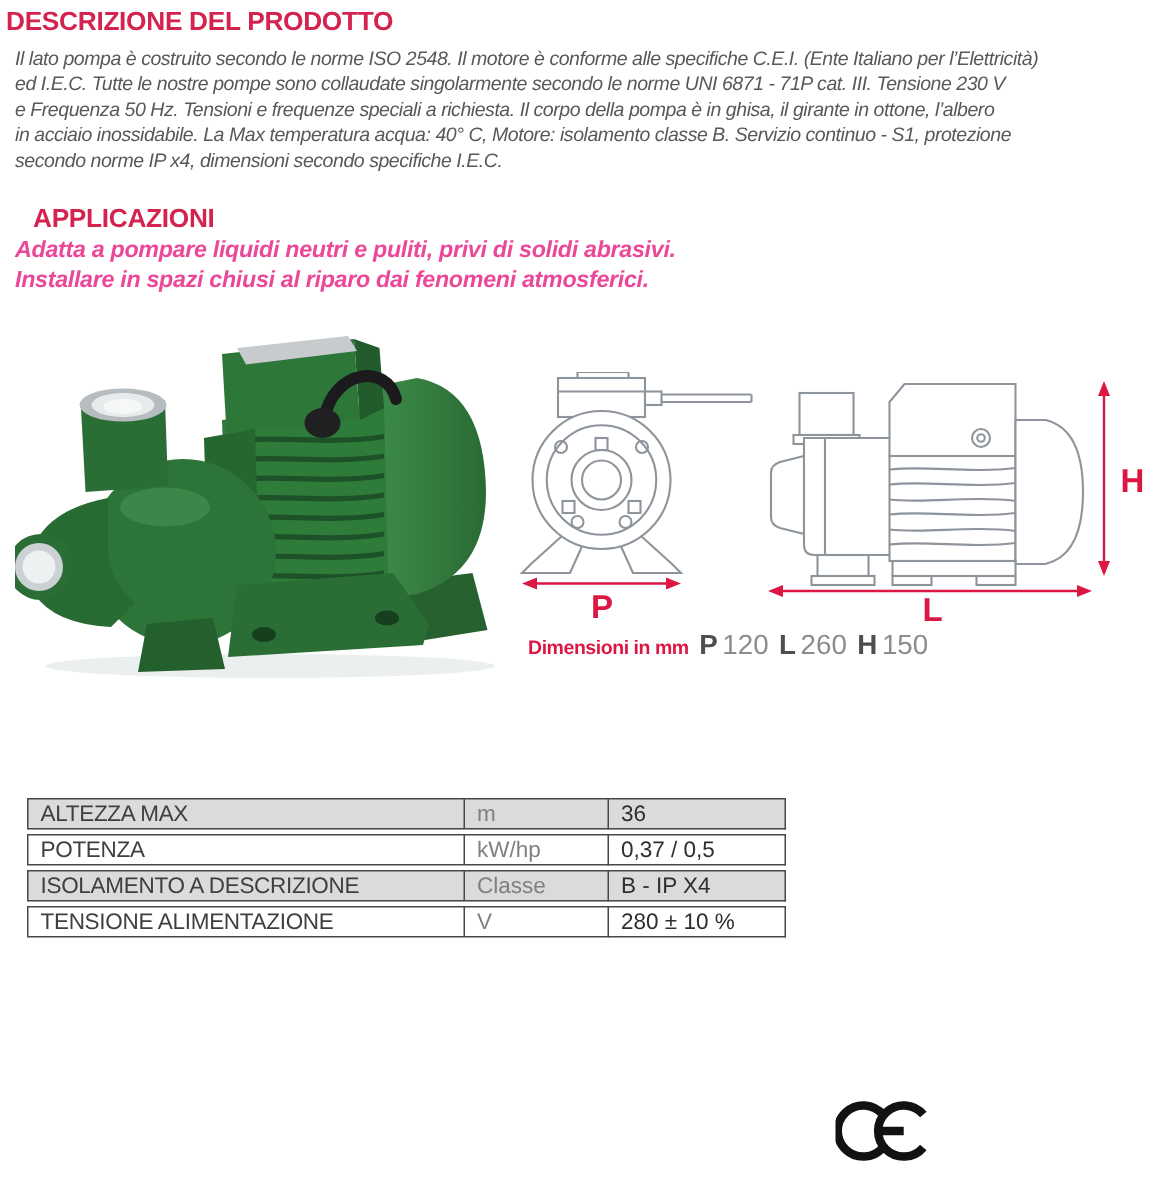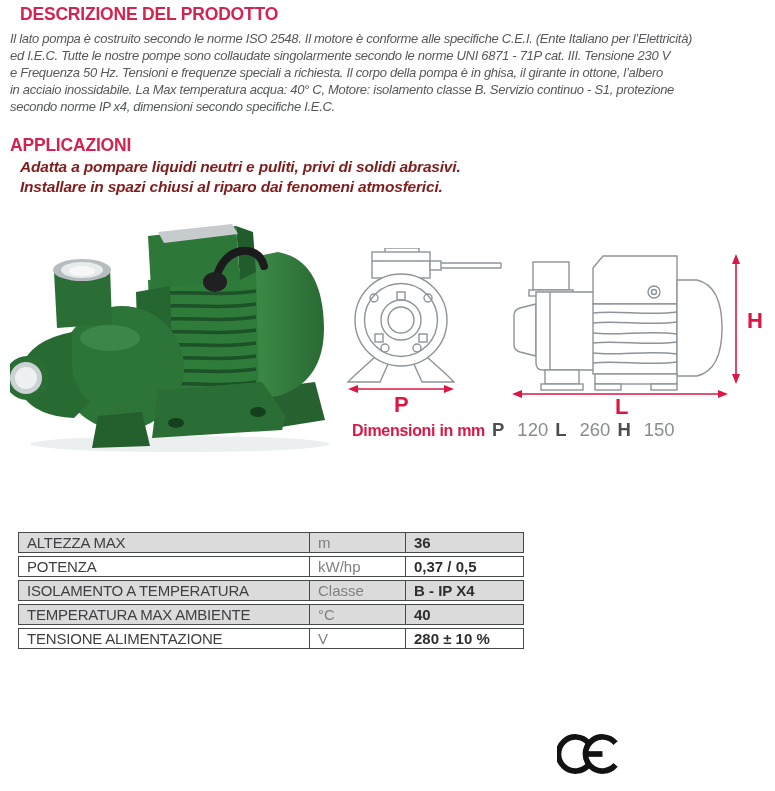--- a/index.html
+++ b/index.html
@@ -13,56 +13,56 @@
   html,body{background:#fff}
   body{
     width:775px;height:791px;position:relative;overflow:hidden;
     font-family:"Liberation Sans",sans-serif;
   }
   .abs{position:absolute}
   .sec-heading{
     font-size:17.5px;font-weight:bold;color:var(--heading-red);
     letter-spacing:-0.2px;white-space:nowrap;
   }
-  #desc-heading{left:20px;top:4px}
+  #desc-heading{left:4px;top:4px}
   #desc-body{
     left:10px;top:30px;width:775px;
     font-size:13px;line-height:17px;font-style:italic;
     color:#56585c;letter-spacing:-0.3px;white-space:pre-line;
   }
-  #app-heading{left:10px;top:135px}
+  #app-heading{left:22px;top:135px}
   #app-body{
-    left:20px;top:157px;width:600px;
+    left:10px;top:157px;width:600px;
     font-size:15.5px;line-height:19.5px;font-weight:bold;font-style:italic;
-    color:#7f1d1d;letter-spacing:-0.2px;white-space:pre-line;
+    color:#ec4899;letter-spacing:-0.2px;white-space:pre-line;
   }
   #pump-photo{left:10px;top:220px;width:325px;height:235px}
   #drawings{left:345px;top:248px;width:430px;height:168px}
   .ln{stroke:#8d949b;stroke-width:1.4;fill:none}
   .lnf{stroke:#8d949b;stroke-width:1.4;fill:#ffffff}
   .red-ln{stroke:var(--dim-red);stroke-width:1.6;fill:none}
   .red-f{fill:var(--dim-red)}
   .dim-letter{fill:var(--dim-red);font-family:"Liberation Sans",sans-serif;
     font-size:22px;font-weight:bold}
   #dim-caption{left:352px;top:419px;white-space:nowrap}
-  .cap-red{color:var(--dim-red);font-weight:bold;font-size:16px;letter-spacing:-0.3px}
+  .cap-red{color:var(--dim-red);font-weight:bold;font-size:13px;letter-spacing:-0.3px}
   .cap-key{color:#4c4e50;font-weight:bold;font-size:18.5px;margin-left:7px}
-  .cap-val{color:#8a8c8e;font-size:18.5px;margin-left:13px}
+  .cap-val{color:#8a8c8e;font-size:18.5px;margin-left:3px}
   #spec-table{
     left:18px;top:529px;
     border-collapse:separate;border-spacing:0 3px;
   }
   #spec-table td{
     border:1px solid var(--tborder);border-left:none;
     height:21px;padding:0 16px 0 8px;font-size:15px;vertical-align:middle;
     background:#fff;white-space:nowrap;
   }
   #spec-table td:first-child{border-left:1px solid var(--tborder);width:292px}
   #spec-table td.unit{width:96px;color:#7e8184;font-weight:normal}
-  #spec-table td.value{width:118px;font-weight:bold;color:#2e2f31}
+  #spec-table td.value{width:118px;font-weight:normal;color:#2e2f31}
   #spec-table td.label{color:#3d3f42;letter-spacing:-0.2px}
   #spec-table tr.shaded td{background:var(--shade)}
   #ce-mark{left:557px;top:732px;width:64px;height:44px}
   .ce-stroke{stroke:#121212;stroke-width:8;fill:none}
 </style>
 </head>
 <body>
 
 <h1 id="desc-heading" class="abs sec-heading">DESCRIZIONE DEL PRODOTTO</h1>
 
@@ -208,31 +208,26 @@
 
 
 
   <tr>
     <td class="label">POTENZA</td>
     <td class="unit">kW/hp</td>
     <td class="value">0,37 / 0,5</td>
   </tr>
 
   <tr class="shaded">
-    <td class="label">ISOLAMENTO A TEMPERATURA</td>
+    <td class="label">ISOLAMENTO A DESCRIZIONE</td>
     <td class="unit">Classe</td>
     <td class="value">B - IP X4</td>
   </tr>
 
 
-  <tr class="shaded">
-    <td class="label">TEMPERATURA MAX AMBIENTE</td>
-    <td class="unit">°C</td>
-    <td class="value">40</td>
-  </tr>
 
   <tr>
     <td class="label">TENSIONE ALIMENTAZIONE</td>
     <td class="unit">V</td>
     <td class="value">280 ± 10 %</td>
   </tr>
 </tbody>
 </table>
 
 <svg id="ce-mark" class="abs" viewBox="0 0 90 62" role="img" aria-label="CE">

